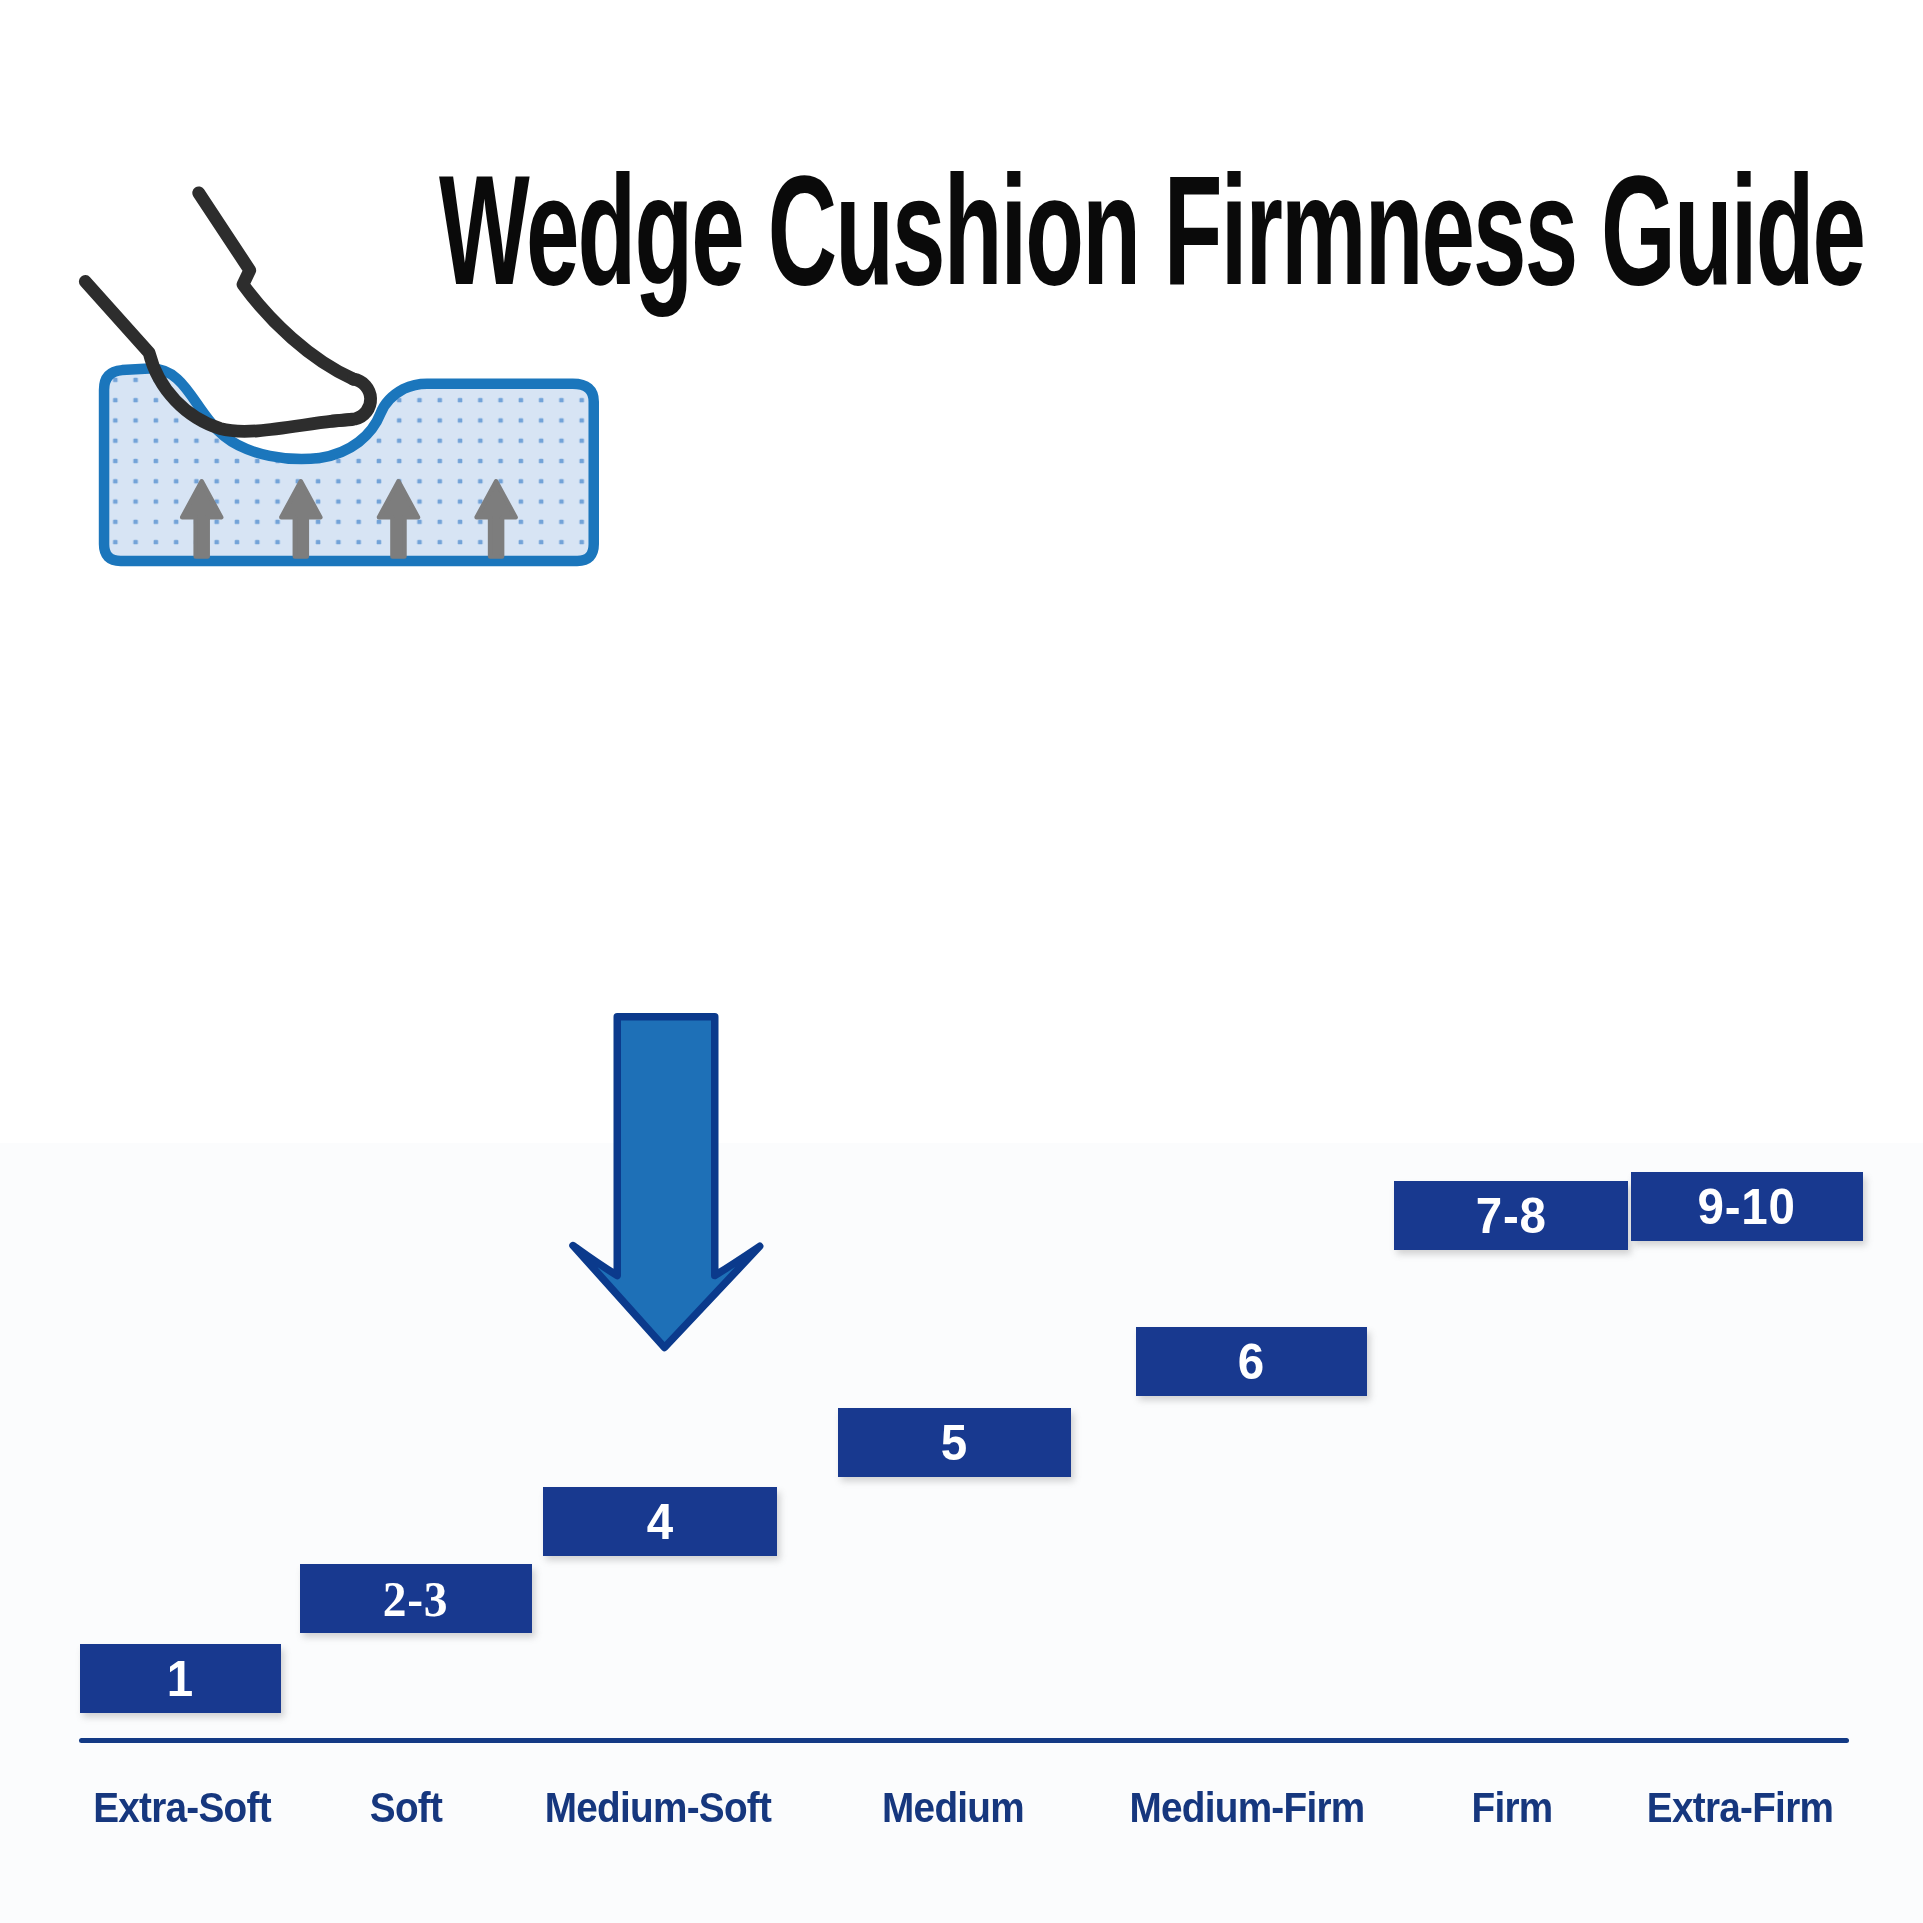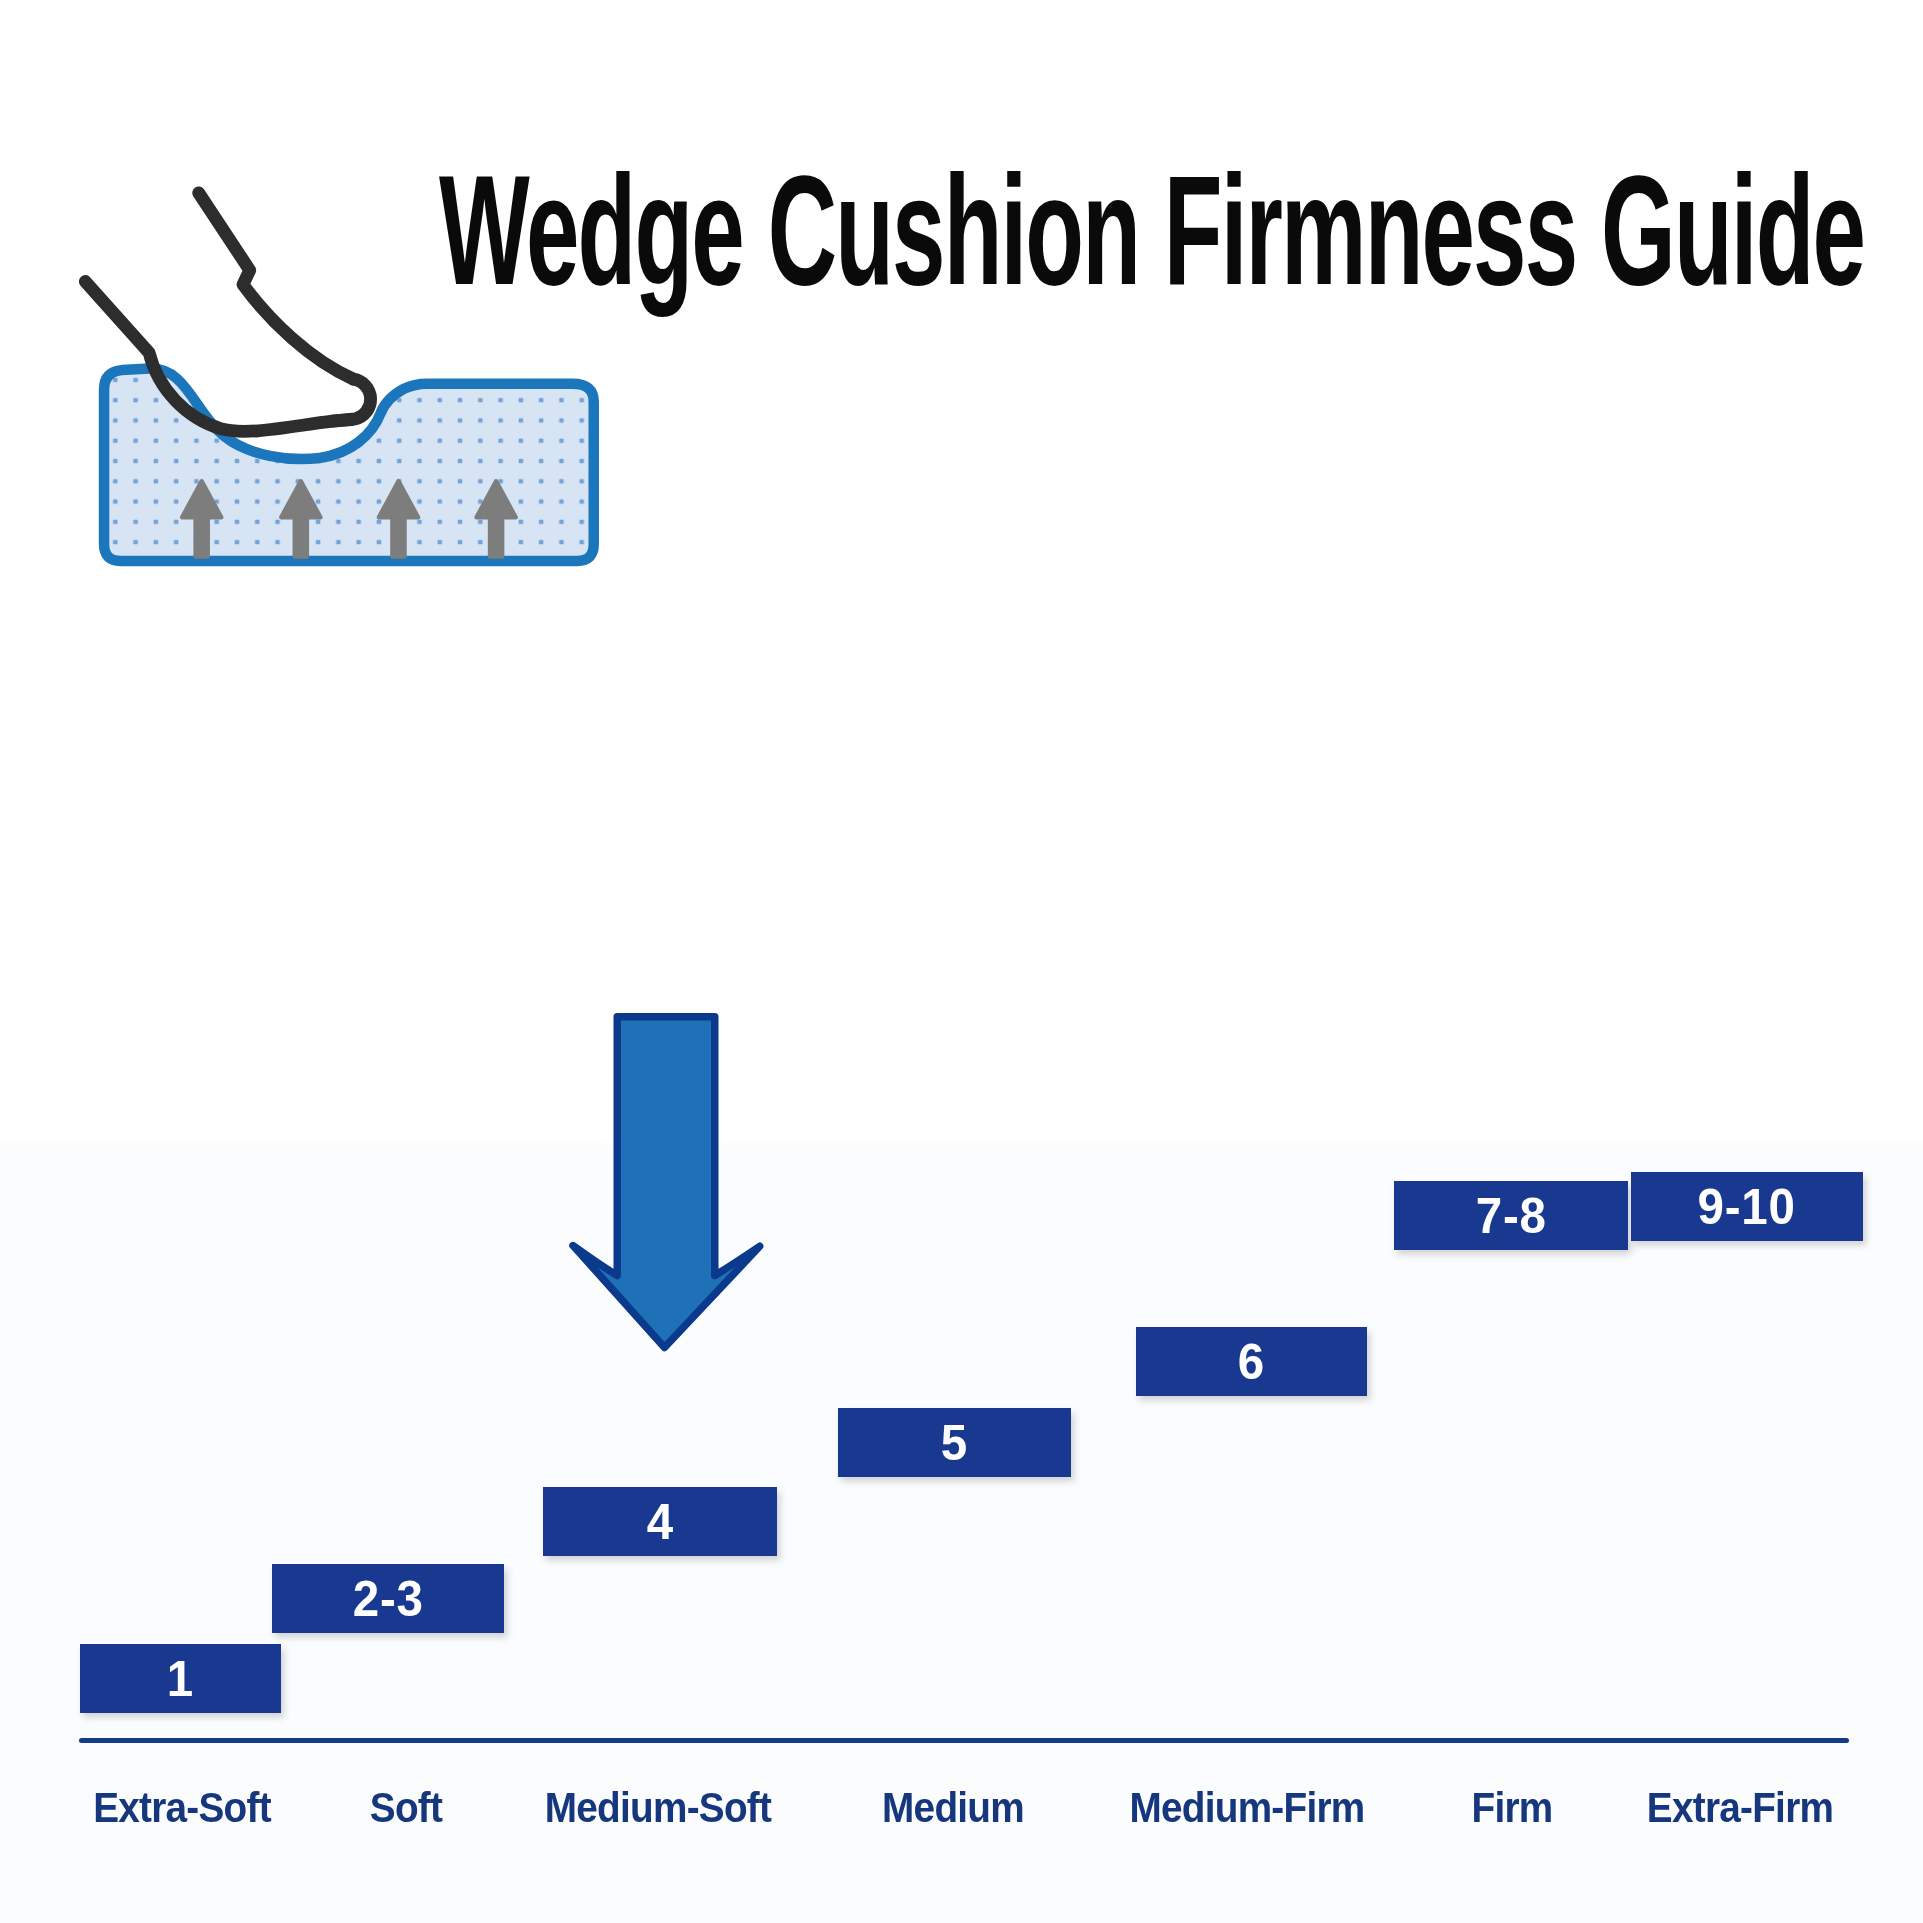--- a/index.html
+++ b/index.html
@@ -84,21 +84,21 @@
   </svg>
 
   <svg id="pointer-arrow" viewBox="0 0 292 462">
     <path d="M 87,14 L 217,14 L 217,359 Q 240,345 277,320 L 150,455 L 28,319 Q 64,345 87,359 Z" fill="#1E70B7" stroke="#0B3A8C" stroke-width="10" stroke-linejoin="round"></path>
   </svg>
 
   <div id="bars">
       <div class="bar" style="left: 80px; top: 1613px; width: 201px;">
         <span class="bar-label">1</span>
       </div>
-      <div class="bar" style="left: 272px; top: 1533px; width: 232px;">
+      <div class="bar" style="left: 300px; top: 1533px; width: 232px; font-family: Liberation Serif, serif;">
         <span class="bar-label">2-3</span>
       </div>
       <div class="bar" style="left: 543px; top: 1456px; width: 234px;">
         <span class="bar-label">4</span>
       </div>
       <div class="bar" style="left: 838px; top: 1377px; width: 233px;">
         <span class="bar-label">5</span>
       </div>
       <div class="bar" style="left: 1136px; top: 1296px; width: 231px;">
         <span class="bar-label">6</span>

